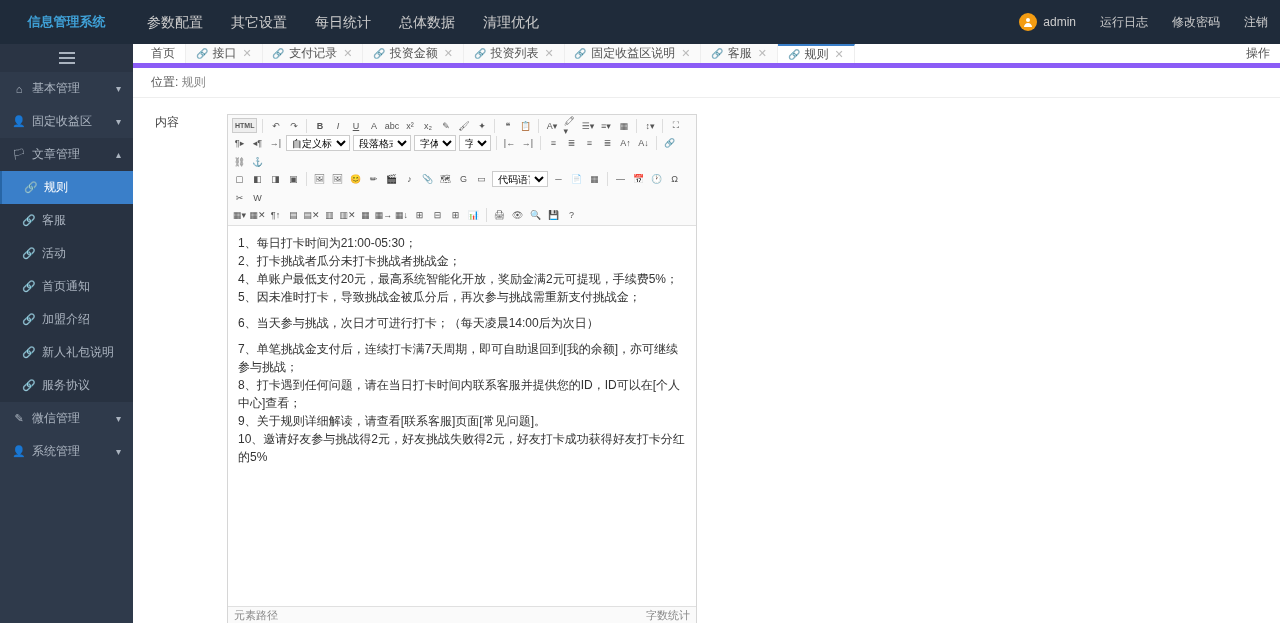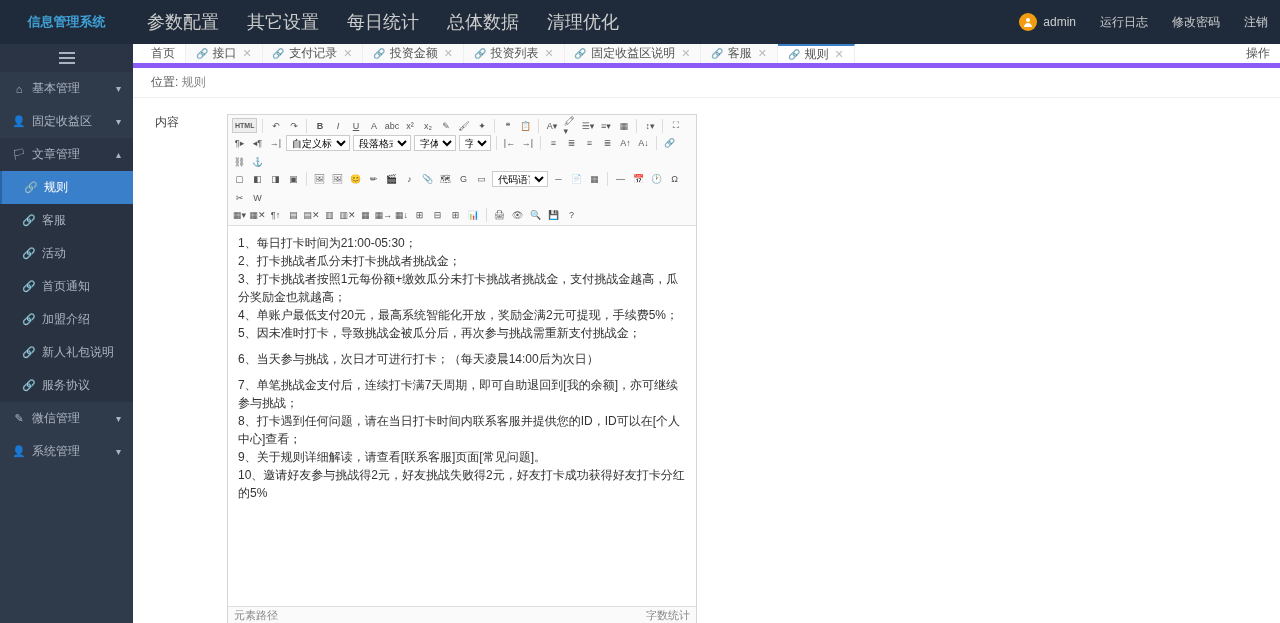--- a/index.html
+++ b/index.html
@@ -2,21 +2,21 @@
 <html><head>
 <meta charset="utf-8">
 <style>
 * { margin: 0; padding: 0; box-sizing: border-box; font-family: "Microsoft YaHei", Arial, sans-serif; }
 body { background: #fff; font-size: 12px; color: #333; overflow: hidden; width: 1280px; height: 623px; position: relative; }
 
 
 .topbar { height: 44px; background: #1f2b3a; display: flex; align-items: center; color: #ccc; }
 .brand { width: 133px; text-align: center; color: #3fa0d6; font-size: 13px; font-weight: bold; }
 .topnav { display: flex; gap: 0; }
-.topnav a { color: #ccc; padding: 0 14px; line-height: 36px; font-size: 18px; cursor: pointer; }
+.topnav a { color: #ccc; padding: 0 14px; line-height: 36px; font-size: 14px; cursor: pointer; }
 .topright { margin-left: auto; display: flex; align-items: center; }
 .avatar { width: 18px; height: 18px; border-radius: 50%; background: #f39c12; display: inline-flex; align-items: center; justify-content: center; margin-right: 6px; }
 .avatar svg { width: 10px; height: 10px; fill: #fff; }
 .topright a { color: #ccc; padding: 12px 12px; line-height: 36px; font-size: 12px; cursor: pointer; }
 .user { display: flex; align-items: center; padding: 0 12px; cursor: pointer; }
 
 
 .layout { display: flex; height: calc(623px - 36px); }
 
 
@@ -326,21 +326,20 @@
               <span class="tb-btn">🖨</span>
               <span class="tb-btn">👁</span>
               <span class="tb-btn">🔍</span>
               <span class="tb-btn">💾</span>
               <span class="tb-btn">?</span>
             </div>
           </div>
           <div class="editor-content" contenteditable="true" id="editor-body" style="">
               <p>1、每日打卡时间为21:00-05:30；</p>
               <p>2、打卡挑战者瓜分未打卡挑战者挑战金；</p>
-              <p>3、打卡挑战者按照1元每份额+缴效瓜分未打卡挑战者挑战金，支付挑战金越高，瓜分奖励金也就越高；</p>
               <p>4、单账户最低支付20元，最高系统智能化开放，奖励金满2元可提现，手续费5%；</p>
               <p>5、因未准时打卡，导致挑战金被瓜分后，再次参与挑战需重新支付挑战金；</p>
               <div class="spacer"></div>
               <p>6、当天参与挑战，次日才可进行打卡；（每天凌晨14:00后为次日）</p>
               <div class="spacer"></div>
               <p>7、单笔挑战金支付后，连续打卡满7天周期，即可自助退回到[我的余额]，亦可继续参与挑战；</p>
               <p>8、打卡遇到任何问题，请在当日打卡时间内联系客服并提供您的ID，ID可以在[个人中心]查看；</p>
               <p>9、关于规则详细解读，请查看[联系客服]页面[常见问题]。</p>
               <p>10、邀请好友参与挑战得2元，好友挑战失败得2元，好友打卡成功获得好友打卡分红的5%</p>
             </div>

